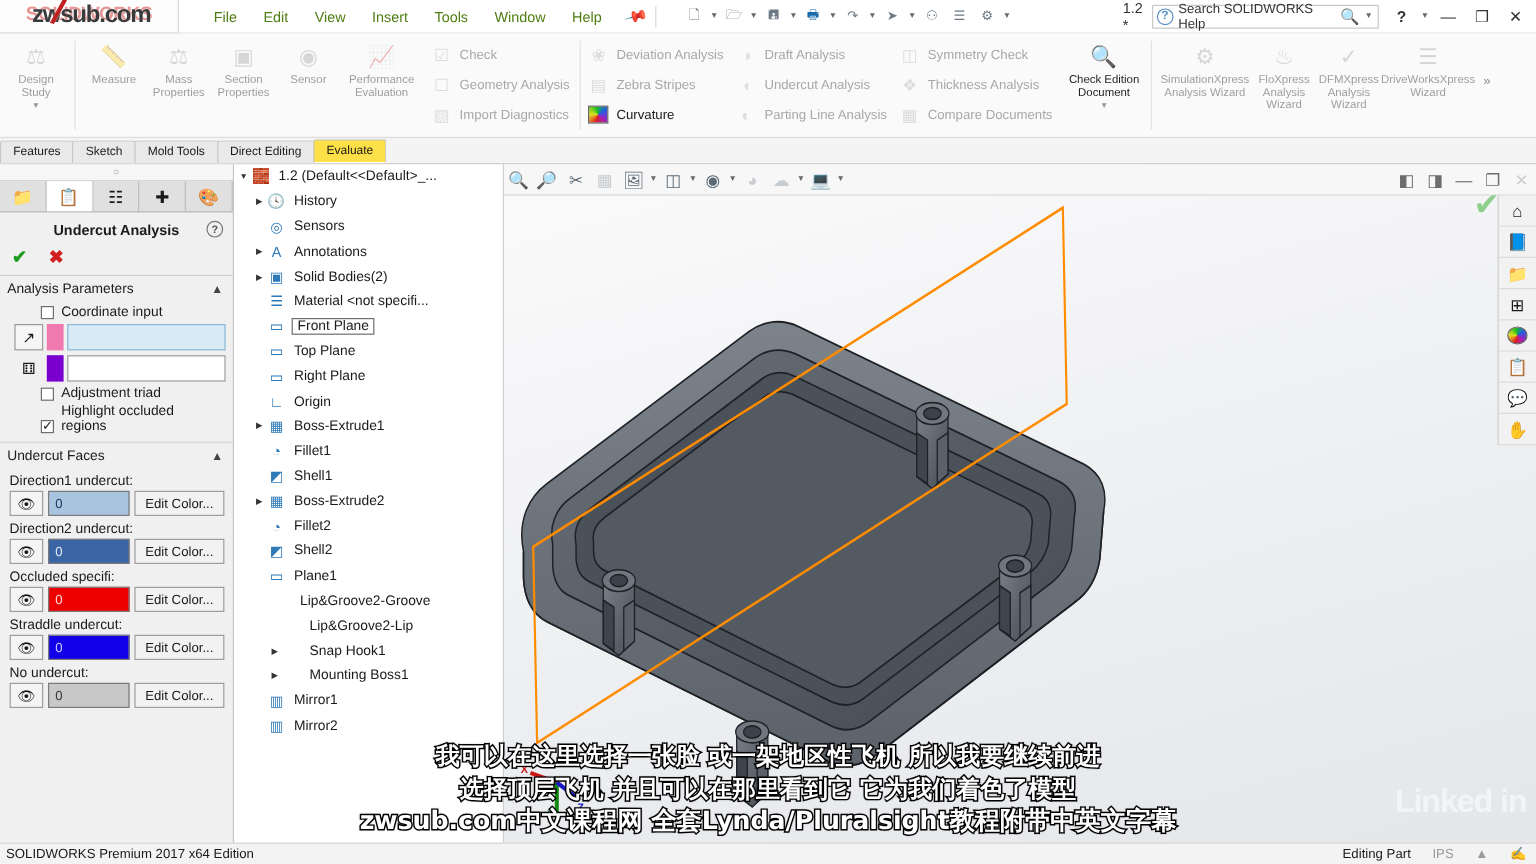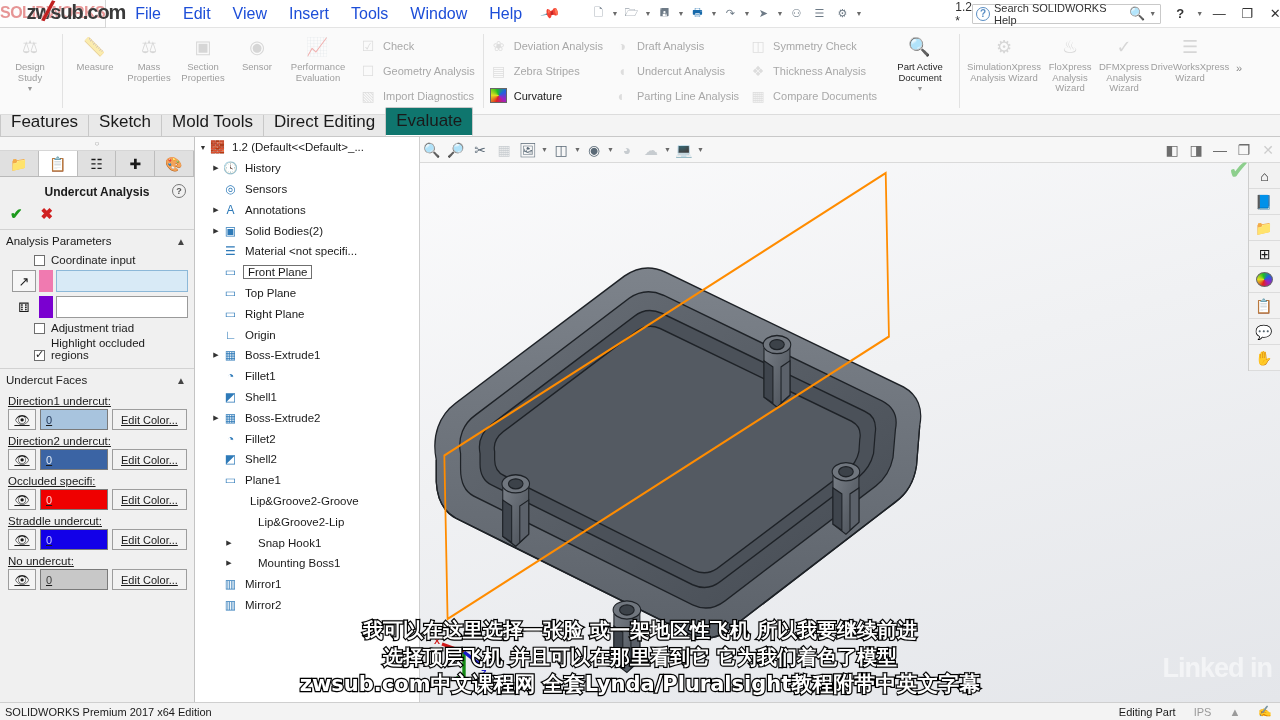--- a/index.html
+++ b/index.html
@@ -31,21 +31,21 @@
   }
   .wm-overlay {
     position:absolute; left:0; top:0; width:152px; height:26px;
     display:flex; align-items:center; justify-content:center;
     font-size:20px; font-weight:bold; color:#3a3a3a;
     letter-spacing:-1px; text-shadow:0 0 1px #fff;
   }
   .wm-overlay .slash { color:#c02020; position:absolute; font-size:30px; left:44px; top:-6px; transform:rotate(18deg); }
 
   .menu { display:flex; align-items:center; margin-left:18px; gap:0; }
-  .menu-item { padding:4px 11px; font-size:16px; color:#1d4ed8; cursor:default; }
+  .menu-item { padding:4px 11px; font-size:12px; color:#4d7c0f; cursor:default; }
 
   .pin-icon { margin-left:10px; color:#1e7fd4; font-size:13px; transform:rotate(30deg); }
 
   .tb-sep { width:1px; height:18px; background:#d8d8d8; margin:0 7px; }
   .qat { display:flex; align-items:center; margin-left:14px; gap:1px; }
   .qat-btn { width:22px; height:22px; display:flex; align-items:center; justify-content:center; color:#6d7a86; }
   .qat-btn.active { color:#1769aa; }
   .caret { font-size:7px; color:#6a6a6a; width:9px; display:flex; align-items:center; justify-content:center; }
 
   .zoomval { font-size:12px; color:#303030; margin-left:92px; }
@@ -85,25 +85,25 @@
   .smbtn .ic { width:20px;height:20px;margin-right:5px;display:flex;align-items:center;justify-content:center;font-size:14px;opacity:.35;}
   .smbtn.enabled .ic { opacity:1; }
 
   .swatch-ic { width:17px;height:15px;border:1px solid #666;
       background:conic-gradient(from 200deg,#e02020,#e0e020,#20c020,#2060e0,#a020c0,#e02020); }
   .chev { align-self:flex-start; margin-top:34px; color:#8a8a8a; font-size:11px; padding:0 4px; }
 
   
   .cmtabs { height:22px; display:flex; align-items:flex-end; background:#f4f4f4; flex:none; border-bottom:1px solid #c8c8c8; }
   .cmtab {
-    padding:3px 10px 4px; font-size:17px; color:#1a1a1a;
+    padding:3px 10px 4px; font-size:10px; color:#1a1a1a;
     border:1px solid #c8c8c8; border-bottom:none; background:#e9e9e9;
     margin-right:-1px; border-radius:2px 2px 0 0;
   }
-  .cmtab.active { background:#0f766e; border-bottom:1px solid #fff; position:relative; z-index:2; }
+  .cmtab.active { background:#fde047; border-bottom:1px solid #fff; position:relative; z-index:2; }
 
   
   .main { flex:1; display:flex; min-height:0; position:relative; }
 
   
   .leftpanel { width:195px; background:#f0f0f0; border-right:1px solid #c4c4c4; display:flex; flex-direction:column; flex:none; }
   .lp-topbar { height:14px; border-bottom:1px solid #d6d6d6; background:#f6f6f6; display:flex; align-items:center; justify-content:center; }
   .lp-topbar .dot { font-size:8px; color:#9a9a9a; }
   .lp-tabs { height:26px; display:flex; border-bottom:1px solid #b9b9b9; background:#e0e0e0;}
   .lp-tab { flex:1; display:flex; align-items:center; justify-content:center; border-right:1px solid #bdbdbd; font-size:14px; }
@@ -339,21 +339,21 @@
       </div>
       <div class="smbtn">
         <div class="ic">▦</div>
         <span>Compare Documents</span>
       </div>
     </div>
 
     <div class="rgroup">
       <div class="bigbtn enabled wide">
         <div class="ic">🔍</div>
-        <div>Part Active</div>
+        <div>Check Edition</div>
         <div>Document</div>
         <div class="dd">▼</div>
       </div>
     </div>
     <div class="rsep"></div>
 
     <div class="rgroup">
       <div class="bigbtn xwide">
         <div class="ic">⚙</div>
         <div>SimulationXpress</div>
@@ -454,21 +454,21 @@
           <span class="cbox checked" style="margin-top:1px"></span>
           <span style="max-width:118px;line-height:12px;">Highlight occluded regions</span>
         </div>
       </div>
 
       <div class="sect-head" style="border-top:1px solid #d2d2d2;">
         <span>Undercut Faces</span>
         <span class="chevu">▲</span>
       </div>
 
-      <div style="padding:0 4px;text-decoration:underline;">
+      <div style="padding:0 4px;">
         <div>
           <div class="uc-label">Direction1 undercut:</div>
           <div class="uc-row">
             <span class="eye">👁</span>
             <span class="valbox" style="background:#a8c4de;color:#23395b">0</span>
             <span class="editcolor">Edit Color...</span>
           </div>
         </div>
         <div>
           <div class="uc-label">Direction2 undercut:</div>

